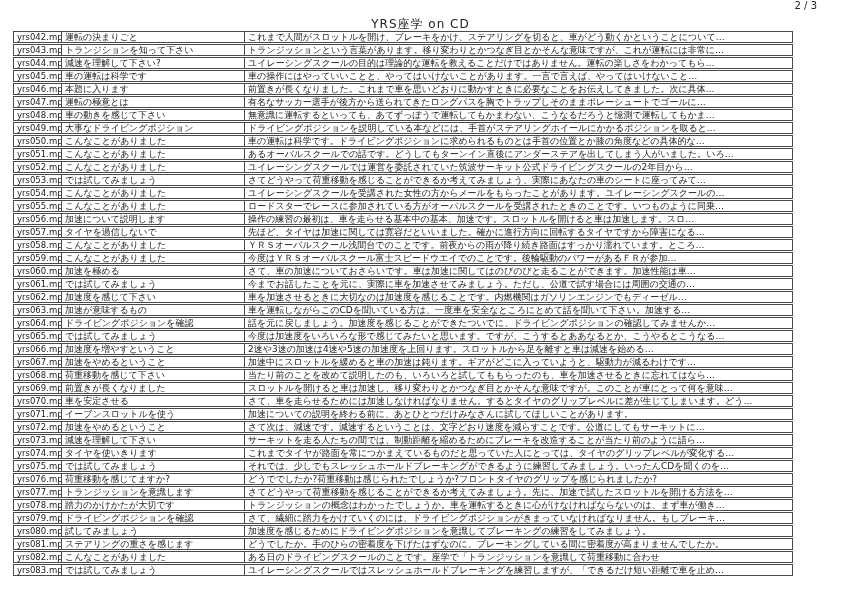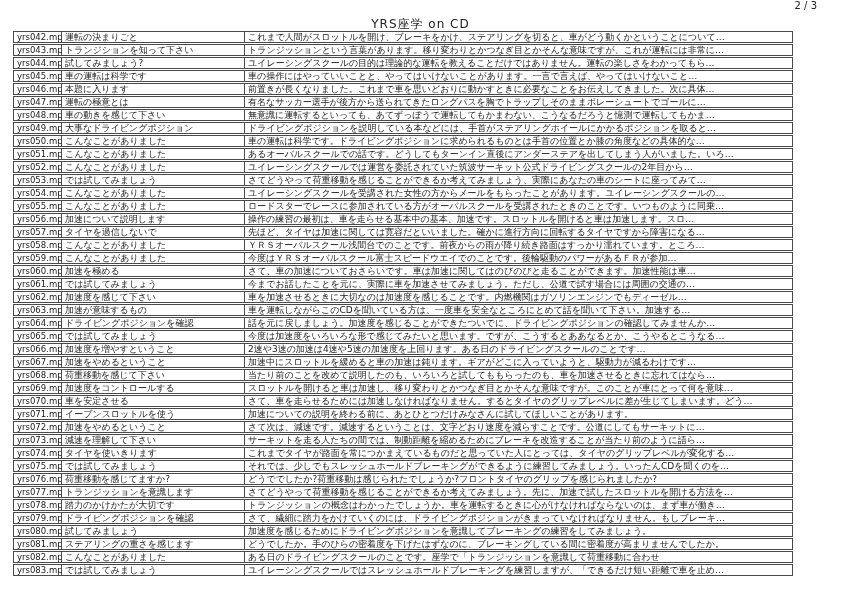--- a/index.html
+++ b/index.html
@@ -89,21 +89,21 @@
     </tr>
 
     <tr>
       <td class="c-file">yrs043.mp3</td>
       <td class="c-title">トランジションを知って下さい</td>
       <td class="c-desc">トランジッションという言葉があります。移り変わりとかつなぎ目とかそんな意味ですが、これが運転には非常に…</td>
     </tr>
 
     <tr>
       <td class="c-file">yrs044.mp3</td>
-      <td class="c-title">試してみましょう?</td>
+      <td class="c-title">減速を理解して下さい?</td>
       <td class="c-desc">ユイレーシングスクールの目的は理論的な運転を教えることだけではありません。運転の楽しさをわかってもら…</td>
     </tr>
 
     <tr>
       <td class="c-file">yrs045.mp3</td>
       <td class="c-title">車の運転は科学です</td>
       <td class="c-desc">車の操作にはやっていいことと、やってはいけないことがあります。一言で言えば、やってはいけないこと…</td>
     </tr>
 
     <tr>
@@ -222,38 +222,38 @@
 
     <tr>
       <td class="c-file">yrs065.mp3</td>
       <td class="c-title">では試してみましょう</td>
       <td class="c-desc">今度は加速度をいろいろな形で感じてみたいと思います。ですが、こうするとああなるとか、こうやるとこうなる…</td>
     </tr>
 
     <tr>
       <td class="c-file">yrs066.mp3</td>
       <td class="c-title">加速度を増やすということ</td>
-      <td class="c-desc">2速や3速の加速は4速や5速の加速度を上回ります。ある日のドライビングスクールのことです…</td>
+      <td class="c-desc">2速や3速の加速は4速や5速の加速度を上回ります。スロットルから足を離すと車は減速を始める…</td>
     </tr>
 
     <tr>
       <td class="c-file">yrs067.mp3</td>
       <td class="c-title">加速をやめるということ</td>
       <td class="c-desc">加速中にスロットルを緩めると車の加速は鈍ります。ギアがどこに入っていようと、駆動力が減るわけです…</td>
     </tr>
 
     <tr>
       <td class="c-file">yrs068.mp3</td>
       <td class="c-title">荷重移動を感じて下さい</td>
       <td class="c-desc">当たり前のことを改めて説明したのも、いろいろと試してももらったのも、車を加速させるときに忘れてはなら…</td>
     </tr>
 
     <tr>
       <td class="c-file">yrs069.mp3</td>
-      <td class="c-title">加速度をコントロールする</td>
+      <td class="c-title">前置きが長くなりました</td>
       <td class="c-desc">スロットルを開けると車は加速し、移り変わりとかつなぎ目とかそんな意味ですが。このことが車にとって何を意味…</td>
     </tr>
 
     <tr>
       <td class="c-file">yrs070.mp3</td>
       <td class="c-title">車を安定させる</td>
       <td class="c-desc">さて、車を走らせるためには加速しなければなりません。するとタイヤのグリップレベルに差が生じてしまいます。どう…</td>
     </tr>
 
     <tr>

